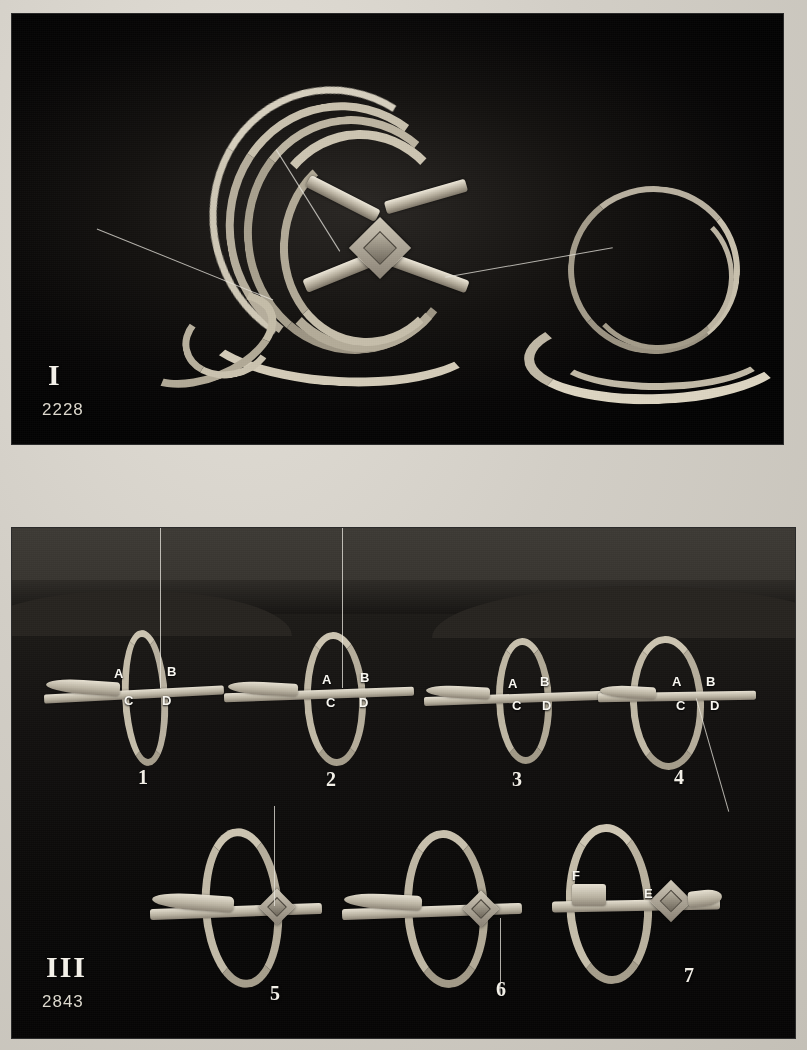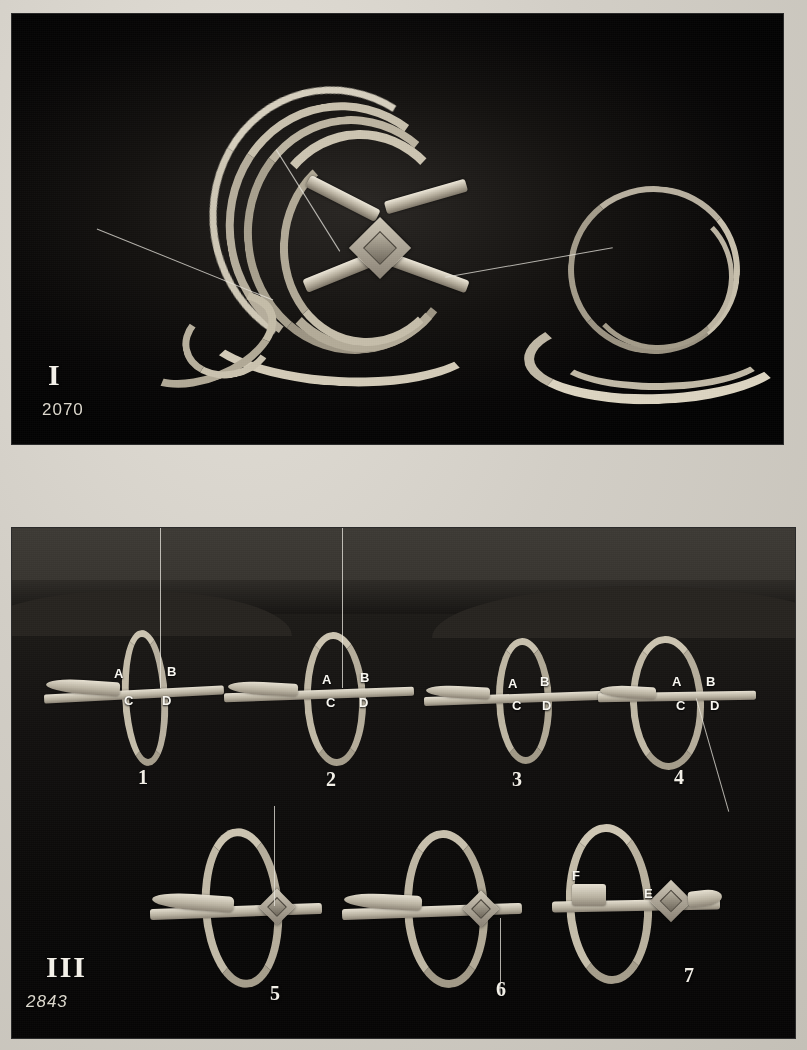--- a/index.html
+++ b/index.html
@@ -164,21 +164,21 @@
     <div class="ellipse-band" style="left:512px; top:292px; width:268px; height:98px; border-width:10px; border-color:transparent transparent #ddd5c2 #c0b8a6; transform:rotate(-2deg);"></div>
     <div class="ellipse-band" style="left:540px; top:300px; width:220px; height:76px; border-width:7px; border-color:transparent transparent #c2baa7 transparent; transform:rotate(-1deg);"></div>
 
     <div class="wire" style="left:78px; top:250px; width:190px; height:1px; transform:rotate(22deg);"></div>
     <div class="wire" style="left:236px; top:186px; width:120px; height:1px; transform:rotate(58deg);"></div>
     <div class="wire" style="left:432px; top:248px; width:170px; height:1px; transform:rotate(-10deg);"></div>
 
     <div class="grain"></div>
 
     <div class="plate-label" style="left:36px; bottom:52px; font-size:30px;">I</div>
-    <div class="neg-num" style="left:30px; bottom:24px;">2070</div>
+    <div class="neg-num" style="left:30px; bottom:24px;">2228</div>
   </div>
 
   <div class="plate" id="plate-3">
     <div class="photo-ground ground3"></div>
     <div class="horizon" style="top:52px; height:34px;"></div>
     <div class="mound" style="left:-40px; top:62px; width:320px; height:46px;"></div>
     <div class="mound" style="left:420px; top:58px; width:420px; height:52px;"></div>
 
     <div class="ellipse-band" style="left:110px; top:102px; width:46px; height:136px; border-width:7px; border-color:#cdc5b2 #b9b1a0 #a69e8c #c6beab; transform:rotate(-3deg);"></div>
     <div class="slat" style="left:32px; top:162px; width:180px; height:9px; transform:rotate(-3deg); border-radius:2px;"></div>
@@ -244,16 +244,16 @@
       <div class="hub-inner"></div>
     </div>
     <div class="slat" style="left:676px; top:362px; width:34px; height:16px; transform:rotate(-6deg); border-radius:4px 50% 50% 4px;"></div>
     <div class="part-letter" style="left:560px; top:340px;">F</div>
     <div class="part-letter" style="left:632px; top:358px;">E</div>
     <div class="fig-num" style="left:672px; top:436px;">7</div>
 
     <div class="grain"></div>
 
     <div class="plate-label" style="left:34px; bottom:54px; font-size:30px;">III</div>
-    <div class="neg-num" style="left:14px; bottom:26px;font-style:italic;">2843</div>
+    <div class="neg-num" style="left:30px; bottom:26px;">2843</div>
   </div>
 
 </div>
 
 </body></html>

